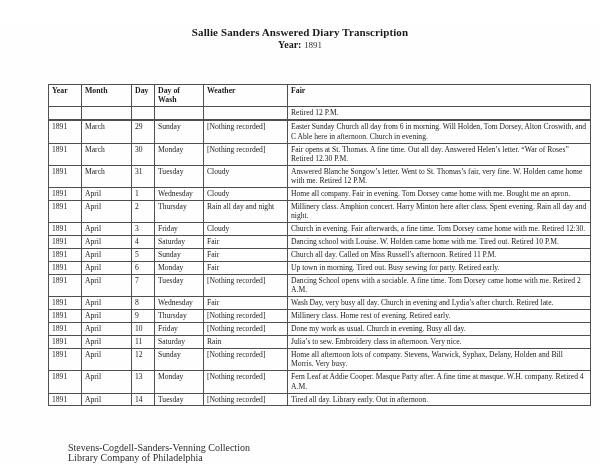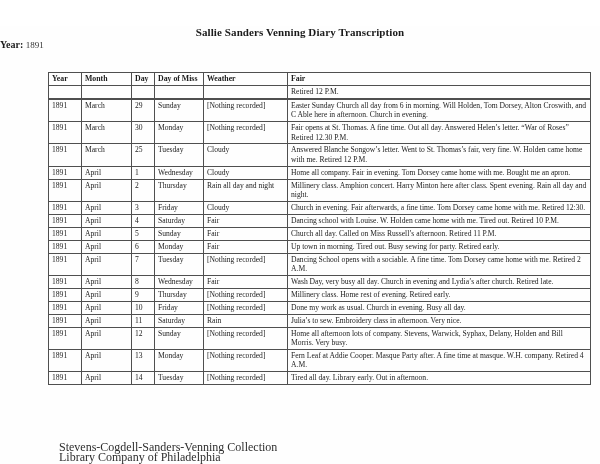--- a/index.html
+++ b/index.html
@@ -16,30 +16,31 @@
     background: #fefefe;
   }
   .doc-title {
     margin-top: 26px;
     text-align: center;
     font-weight: bold;
     font-size: 11px;
     letter-spacing: 0.1px;
   }
   .doc-subtitle {
+    text-align: center;
     font-size: 10px;
     margin-top: 1px;
   }
   .doc-subtitle .year-label { font-weight: bold; }
   .doc-subtitle .year-value { font-weight: normal; font-size: 9px; color: #333; }
 
   table.diary-table {
     position: absolute;
     left: 48px;
-    top: 46px;
+    top: 58px;
     width: 542px;
     border-collapse: collapse;
     table-layout: fixed;
     font-size: 7.6px;
     line-height: 9.4px;
     padding-left: 12px;
   }
   table.diary-table th, table.diary-table td {
     border: 1px solid #4f4f4f;
     vertical-align: top;
@@ -58,54 +59,54 @@
   }
   col.c-year { width: 33px; }
   col.c-month { width: 50px; }
   col.c-day { width: 23px; }
   col.c-dow { width: 49px; }
   col.c-weather { width: 84px; }
   col.c-text { width: 303px; }
 
   .footer-note {
     position: absolute;
-    left: 59px;
+    left: 68px;
     top: 417px;
-    font-size: 12px;
+    font-size: 10px;
     line-height: 9.6px;
     color: #2e2e2e;
   }
 </style>
 </head>
 <body>
 
 <div class="page">
 
-  <div class="doc-title">Sallie Sanders Venning Diary Transcription</div>
+  <div class="doc-title">Sallie Sanders Answered Diary Transcription</div>
 
   <div class="doc-subtitle">
     <span class="year-label">Year:</span>
     <span class="year-value">1891</span>
   </div>
 
   <table class="diary-table">
     <colgroup>
       <col class="c-year">
         <col class="c-month">
         <col class="c-day">
       <col class="c-dow">
         <col class="c-weather">
         <col class="c-text">
     </colgroup>
     <thead>
       <tr>
           <th>Year</th>
           <th>Month</th>
           <th>Day</th>
-          <th>Day of Miss</th>
+          <th>Day of Wash</th>
           <th>Weather</th>
           <th>Fair</th>
         </tr>
     </thead>
     <tbody>
         <tr>
           <td></td>
           <td></td>
           <td></td>
           <td></td>
@@ -124,21 +125,21 @@
           <td>1891</td>
           <td>March</td>
           <td>30</td>
           <td>Monday</td>
           <td>[Nothing recorded]</td>
           <td>Fair opens at St. Thomas. A fine time. Out all day. Answered Helen’s letter. “War of Roses” Retired 12.30 P.M.</td>
         </tr>
         <tr>
           <td>1891</td>
           <td>March</td>
-          <td>25</td>
+          <td>31</td>
           <td>Tuesday</td>
           <td>Cloudy</td>
           <td>Answered Blanche Songow’s letter. Went to St. Thomas’s fair, very fine. W. Holden came home with me. Retired 12 P.M.</td>
         </tr>
         <tr>
           <td>1891</td>
           <td>April</td>
           <td>1</td>
           <td>Wednesday</td>
           <td>Cloudy</td>

